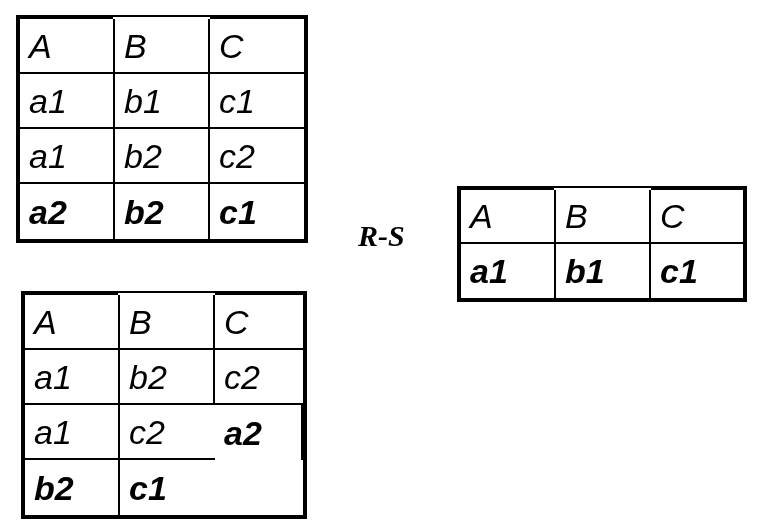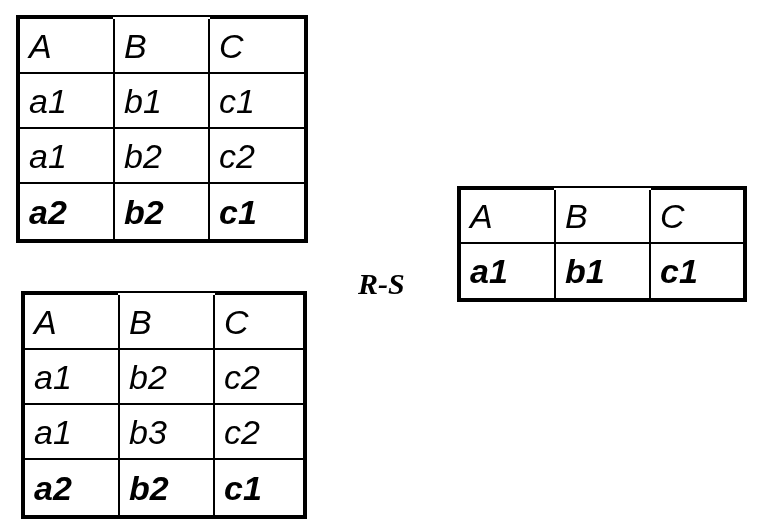--- a/index.html
+++ b/index.html
@@ -55,21 +55,20 @@
     position: absolute;
     left: 358px;
     top: 219px;
     font-family: "Liberation Serif", serif;
     font-style: italic;
     font-weight: bold;
     font-size: 30px;
     line-height: 34px;
     color: #000000;
     white-space: nowrap;
-    margin-top: 48px;
   }
 </style>
 </head>
 <body>
 
 <div class="canvas">
 
   <div class="rel-table rows4 table-r">
     <div class="cell">A</div>
     <div class="cell">B</div>
@@ -93,21 +92,20 @@
   <div class="rel-table rows4 table-s">
     <div class="cell">A</div>
     <div class="cell">B</div>
     <div class="cell last-col">C</div>
 
     <div class="cell">a1</div>
     <div class="cell">b2</div>
     <div class="cell last-col">c2</div>
 
     <div class="cell">a1</div>
-    <div class="cell">b3</div>
     <div class="cell last-col">c2</div>
 
     <div class="cell last-row">a2</div>
     <div class="cell last-row">b2</div>
     <div class="cell last-col last-row">c1</div>
 
     <div class="top-gap"></div>
   </div>
 
   <div class="op-label">R-S</div>

